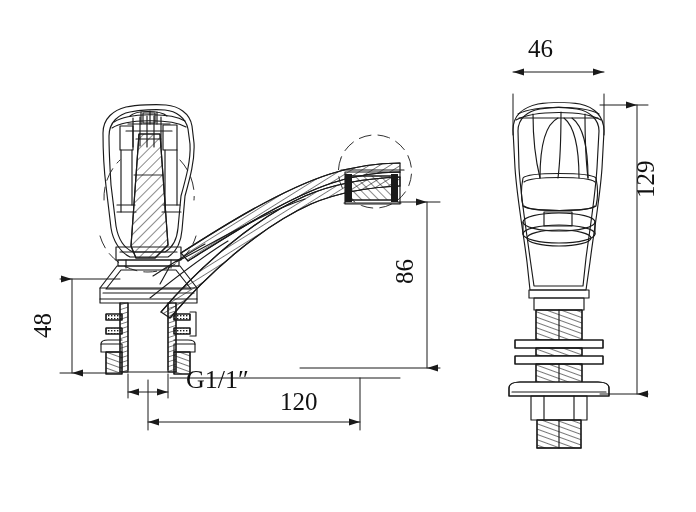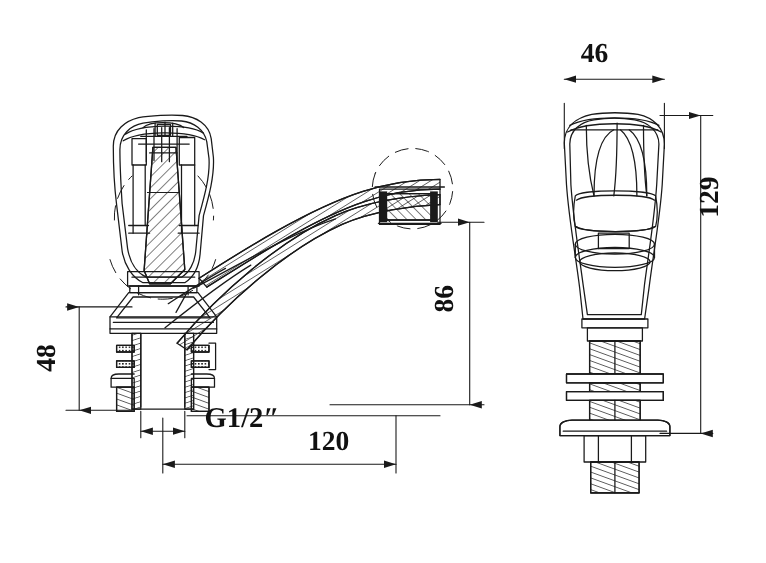--- a/index.html
+++ b/index.html
@@ -8,21 +8,20 @@
     padding: 0;
     background: #ffffff;
   }
   #sheet {
     position: relative;
     width: 696px;
     height: 512px;
     background: #ffffff;
     overflow: hidden;
     font-family: "Liberation Serif", serif;
-    font-weight: bold;
   }
   #drawing {
     position: absolute;
     left: 0;
     top: 0;
     width: 696px;
     height: 512px;
   }
   .dim-label {
     position: absolute;
@@ -321,16 +320,16 @@
           <path d="M360,378 L360,430"></path>
         </g>
       </g>
     </g>
   </svg>
 
   <div class="dim-label dim-46">46</div>
   <div class="dim-label dim-129">129</div>
   <div class="dim-label dim-86">86</div>
   <div class="dim-label dim-48">48</div>
-  <div class="dim-label dim-g12">G1/2″</div>
+  <div class="dim-label dim-g12">G1/1″</div>
   <div class="dim-label dim-110">120</div>
 
 </div>
 
 </body></html>

